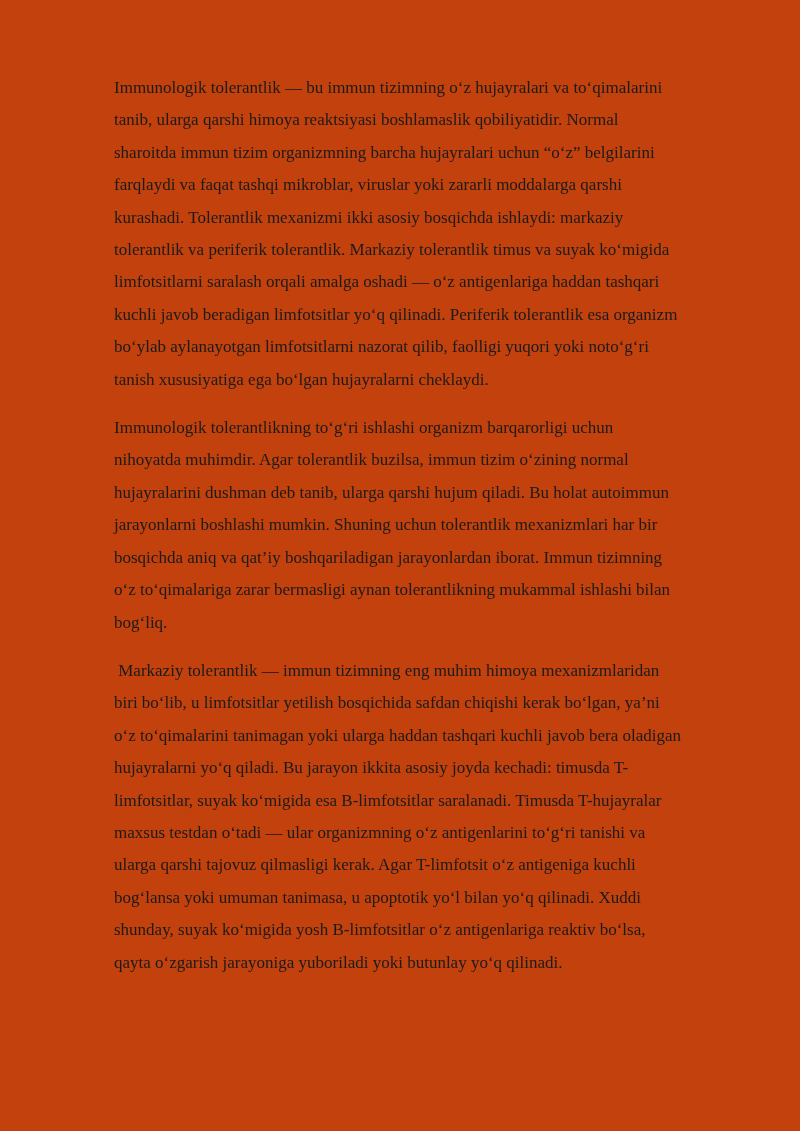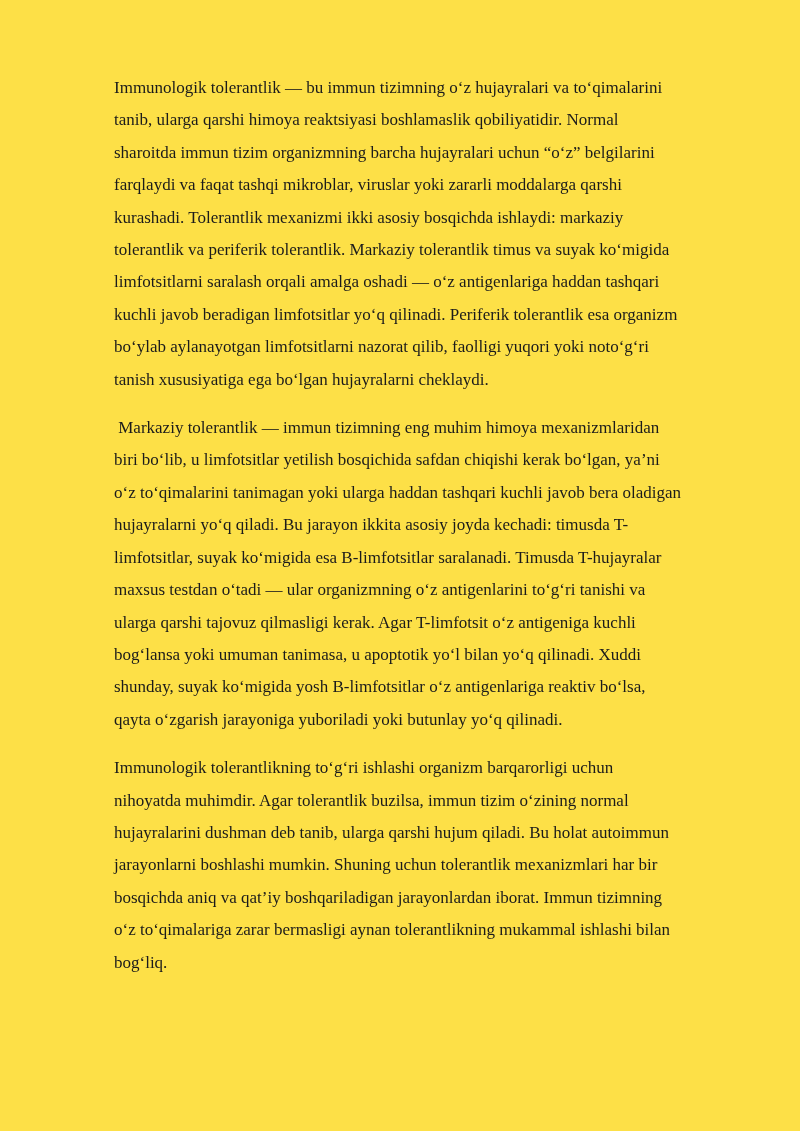--- a/index.html
+++ b/index.html
@@ -4,21 +4,21 @@
 <style>
   html, body {
     margin: 0;
     padding: 0;
     background: #ffffff;
   }
   .page {
     position: relative;
     width: 800px;
     height: 1131px;
-    background: #fde047;
+    background: #c2410c;
     overflow: hidden;
   }
   .text-block {
     position: absolute;
     left: 114px;
     top: 72px;
     width: 672px;
   }
   .text-block p {
     margin: 0 0 16px 0;
@@ -38,31 +38,31 @@
     <p>Immunologik tolerantlik — bu immun tizimning o‘z hujayralari va to‘qimalarini
 tanib, ularga qarshi himoya reaktsiyasi boshlamaslik qobiliyatidir. Normal
 sharoitda immun tizim organizmning barcha hujayralari uchun “o‘z” belgilarini
 farqlaydi va faqat tashqi mikroblar, viruslar yoki zararli moddalarga qarshi
 kurashadi. Tolerantlik mexanizmi ikki asosiy bosqichda ishlaydi: markaziy
 tolerantlik va periferik tolerantlik. Markaziy tolerantlik timus va suyak ko‘migida
 limfotsitlarni saralash orqali amalga oshadi — o‘z antigenlariga haddan tashqari
 kuchli javob beradigan limfotsitlar yo‘q qilinadi. Periferik tolerantlik esa organizm
 bo‘ylab aylanayotgan limfotsitlarni nazorat qilib, faolligi yuqori yoki noto‘g‘ri
 tanish xususiyatiga ega bo‘lgan hujayralarni cheklaydi.</p>
+    <p>Immunologik tolerantlikning to‘g‘ri ishlashi organizm barqarorligi uchun
+nihoyatda muhimdir. Agar tolerantlik buzilsa, immun tizim o‘zining normal
+hujayralarini dushman deb tanib, ularga qarshi hujum qiladi. Bu holat autoimmun
+jarayonlarni boshlashi mumkin. Shuning uchun tolerantlik mexanizmlari har bir
+bosqichda aniq va qat’iy boshqariladigan jarayonlardan iborat. Immun tizimning
+o‘z to‘qimalariga zarar bermasligi aynan tolerantlikning mukammal ishlashi bilan
+bog‘liq.</p>
     <p>&nbsp;Markaziy tolerantlik — immun tizimning eng muhim himoya mexanizmlaridan
 biri bo‘lib, u limfotsitlar yetilish bosqichida safdan chiqishi kerak bo‘lgan, ya’ni
 o‘z to‘qimalarini tanimagan yoki ularga haddan tashqari kuchli javob bera oladigan
 hujayralarni yo‘q qiladi. Bu jarayon ikkita asosiy joyda kechadi: timusda T-
 limfotsitlar, suyak ko‘migida esa B-limfotsitlar saralanadi. Timusda T-hujayralar
 maxsus testdan o‘tadi — ular organizmning o‘z antigenlarini to‘g‘ri tanishi va
 ularga qarshi tajovuz qilmasligi kerak. Agar T-limfotsit o‘z antigeniga kuchli
 bog‘lansa yoki umuman tanimasa, u apoptotik yo‘l bilan yo‘q qilinadi. Xuddi
 shunday, suyak ko‘migida yosh B-limfotsitlar o‘z antigenlariga reaktiv bo‘lsa,
 qayta o‘zgarish jarayoniga yuboriladi yoki butunlay yo‘q qilinadi.</p>
-    <p>Immunologik tolerantlikning to‘g‘ri ishlashi organizm barqarorligi uchun
-nihoyatda muhimdir. Agar tolerantlik buzilsa, immun tizim o‘zining normal
-hujayralarini dushman deb tanib, ularga qarshi hujum qiladi. Bu holat autoimmun
-jarayonlarni boshlashi mumkin. Shuning uchun tolerantlik mexanizmlari har bir
-bosqichda aniq va qat’iy boshqariladigan jarayonlardan iborat. Immun tizimning
-o‘z to‘qimalariga zarar bermasligi aynan tolerantlikning mukammal ishlashi bilan
-bog‘liq.</p>
   </div>
 </div>
 
 </body></html>

